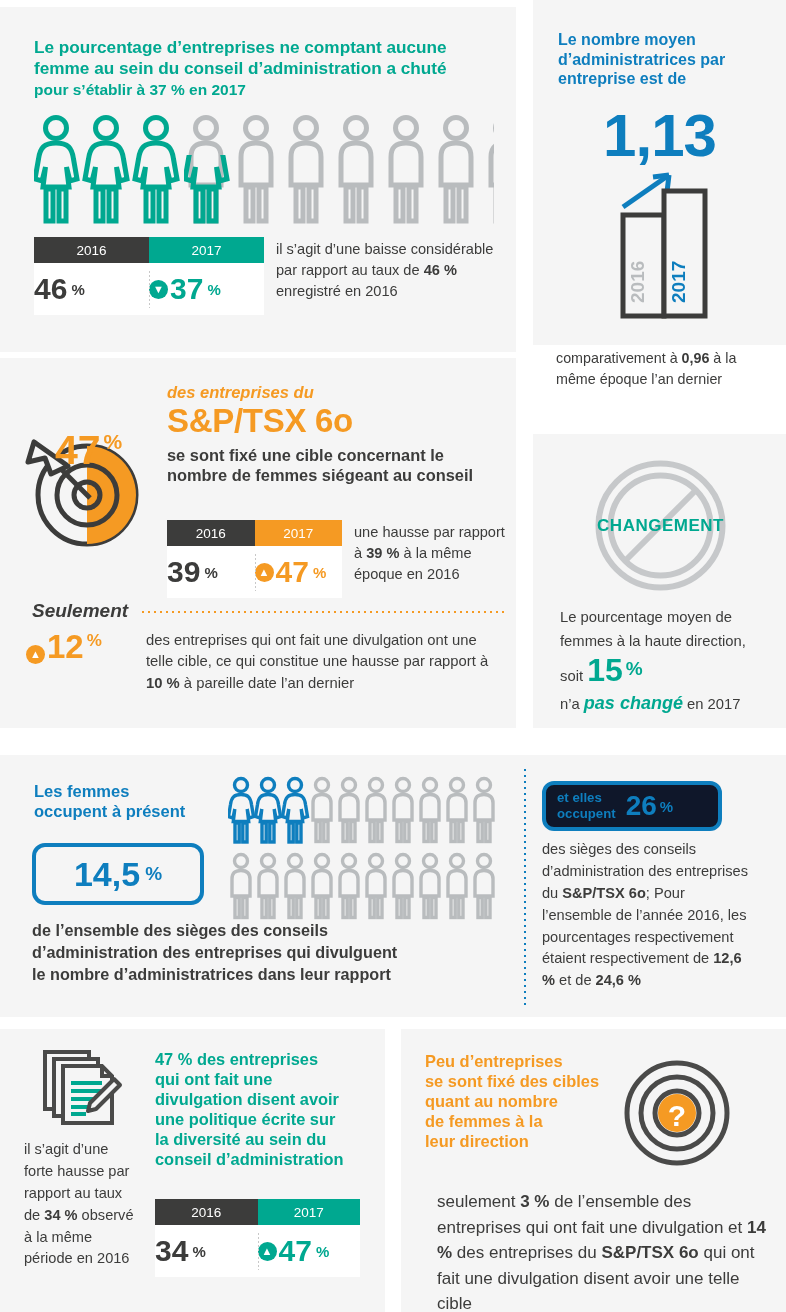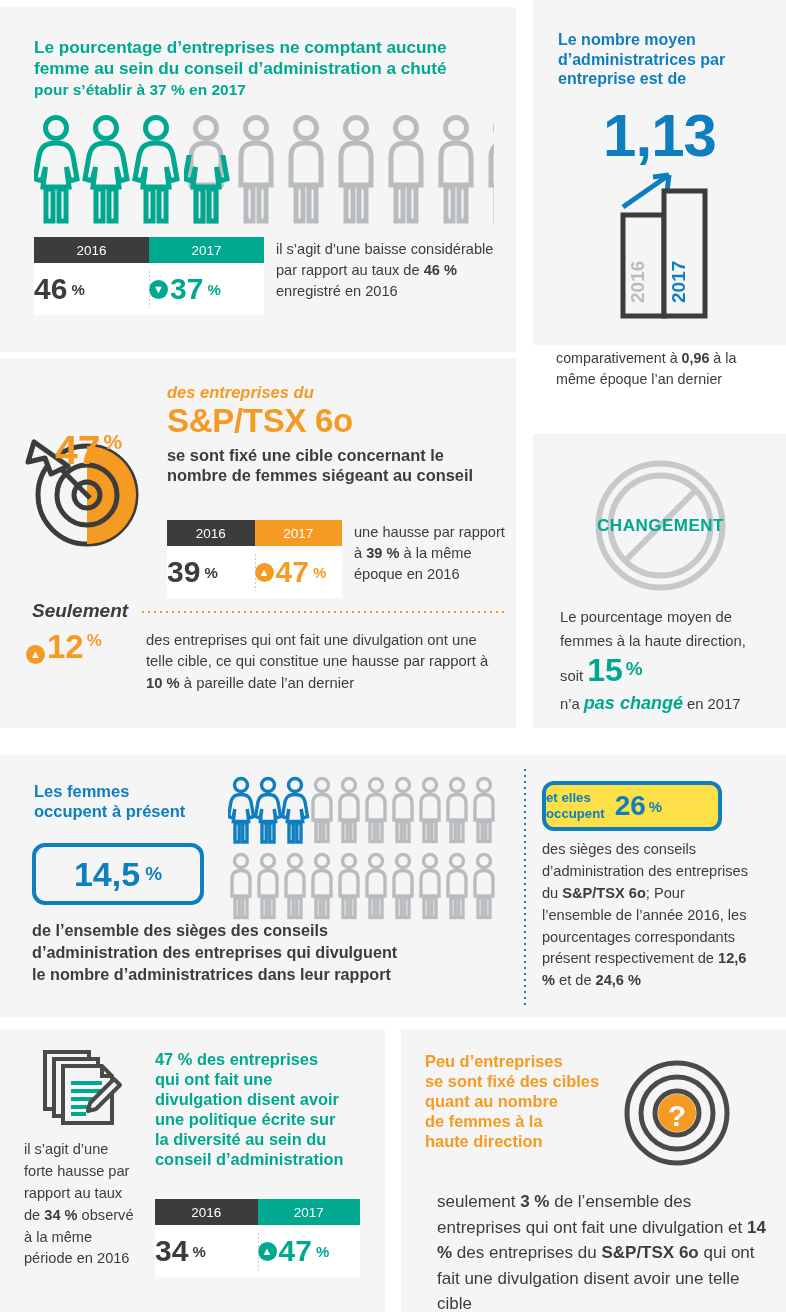--- a/index.html
+++ b/index.html
@@ -85,22 +85,22 @@
   #p5-people { position:absolute; left:228px; top:20px; }
   #p5-txt { position:absolute; left:32px; top:165px; width:470px;
             font-size:16.2px; font-weight:bold; line-height:1.35; }
 
   
   #p6 { left:516px; top:755px; width:270px; height:262px; background:#f5f5f5; }
   #p6-dot { position:absolute; left:8px; top:12px; width:2px; height:238px;
             background-image:radial-gradient(circle, #0e7ebe 1px, transparent 1.2px);
             background-size:2px 6px; }
   #p6-badge { position:absolute; left:26px; top:26px; width:180px; height:50px;
-              border:4px solid #0e7ebe; border-radius:12px; background:#fde047;
-              display:flex; align-items:center; }
+              border:4px solid #0e7ebe; border-radius:12px; background:#0f172a;
+              display:flex; align-items:center; padding-left:11px; }
   #p6-badge .lab { font-size:13.2px; font-weight:bold; color:#0e7ebe;
                    line-height:1.18; }
   #p6-badge .num { font-size:28px; font-weight:bold; color:#0e7ebe;
                    margin-left:10px; line-height:1; }
   #p6-badge .pc { font-size:15px; font-weight:bold; color:#0e7ebe;
                   vertical-align:super; margin-left:3px; }
   #p6-txt { position:absolute; left:26px; top:84px; width:215px;
             font-size:14.6px; line-height:1.5; }
 
   
@@ -430,21 +430,21 @@
   <div id="p6-dot"></div>
   <div id="p6-badge">
     <span class="lab">
       <span>et elles</span><br>
       <span>occupent</span>
     </span>
     <span class="num">26</span>
     <span class="pc">%</span>
   </div>
   <div id="p6-txt">
-    <span>des sièges des conseils d’administration des entreprises du </span><span class="bold">S&amp;P/TSX 6o</span><span>; Pour l’ensemble de l’année 2016, les pourcentages correspondants présent respectivement de </span><span class="bold">12,6 %</span><span> et de </span><span class="bold">24,6 %</span>
+    <span>des sièges des conseils d’administration des entreprises du </span><span class="bold">S&amp;P/TSX 6o</span><span>; Pour l’ensemble de l’année 2016, les pourcentages respectivement étaient respectivement de </span><span class="bold">12,6 %</span><span> et de </span><span class="bold">24,6 %</span>
   </div>
 </div>
 
 <div class="panel" id="p7">
   <div id="p7-icon">
     <svg width="86" height="86" viewBox="0 0 86 86">
       <rect x="5" y="5" width="44" height="57" fill="#f5f5f5" stroke="#4a4a49" stroke-width="4"></rect>
       <rect x="14" y="12" width="44" height="57" fill="#f5f5f5" stroke="#4a4a49" stroke-width="4"></rect>
       <path d="M23 19 H62 L72 29 V76 H23 Z" fill="#f5f5f5" stroke="#4a4a49" stroke-width="4"></path>
       <path d="M62 19 V29 H72" fill="none" stroke="#4a4a49" stroke-width="4"></path>
@@ -488,21 +488,21 @@
     </div>
   </div>
 </div>
 
 <div class="panel" id="p8">
   <div id="p8-head" class="hd t-orange">
     <span>Peu d’entreprises</span><br>
     <span>se sont fixé des cibles</span><br>
     <span>quant au nombre</span><br>
     <span>de femmes à la</span><br>
-    <span>haute direction</span>
+    <span>leur direction</span>
   </div>
   <div id="p8-icon">
     <svg width="108" height="108" viewBox="0 0 108 108">
       <circle cx="54" cy="54" r="50" fill="none" stroke="#4a4a49" stroke-width="5"></circle>
       <circle cx="54" cy="54" r="36" fill="none" stroke="#4a4a49" stroke-width="5"></circle>
       <circle cx="54" cy="54" r="22" fill="none" stroke="#4a4a49" stroke-width="5"></circle>
       <circle cx="54" cy="54" r="19" fill="#f59a23"></circle>
       <text x="54" y="67" text-anchor="middle" fill="#ffffff" font-family="Liberation Sans, sans-serif" font-size="30" font-weight="bold">?</text>
     </svg>
   </div>

